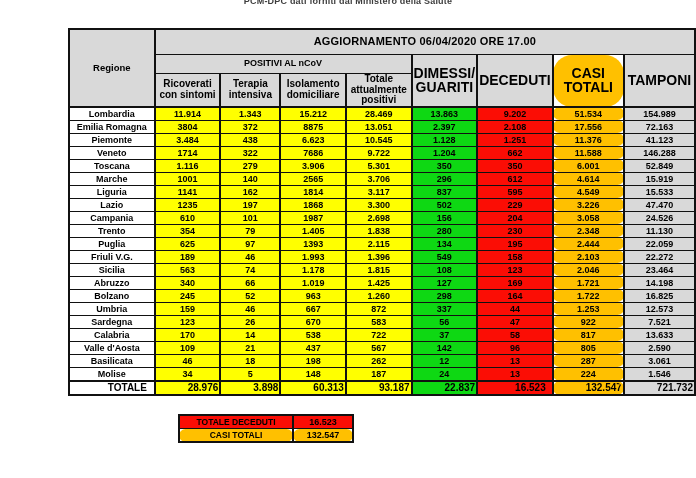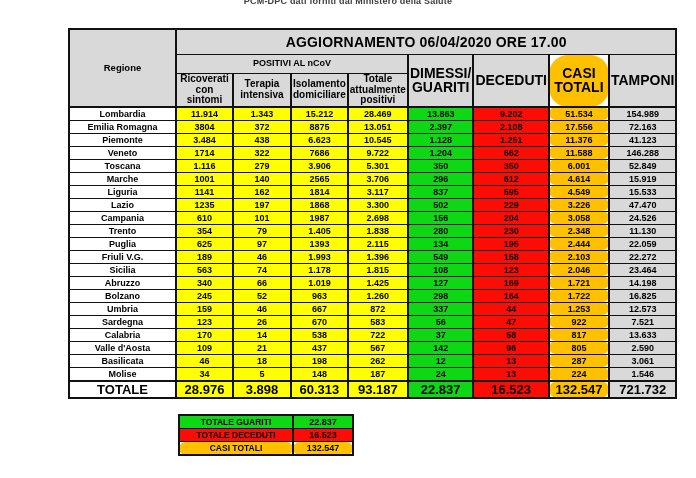--- a/index.html
+++ b/index.html
@@ -38,29 +38,29 @@
     border-right-width: 2px;
     padding: 0 1px;
     text-align: center;
     vertical-align: middle;
     font-weight: bold;
     color: #000;
     overflow: hidden;
     white-space: nowrap;
   }
   table.main thead th { background: var(--grey); white-space: normal; line-height: 1.05; }
-  th.agg-title { font-size: 14px; height: 24px; letter-spacing: 0.2px; margin-left: 17px; }
+  th.agg-title { font-size: 11px; height: 24px; letter-spacing: 0.2px; margin-left: 17px; }
   th.region-head { font-size: 9.5px; }
   th.group-head { font-size: 9px; height: 18px; }
   th.sub-head { font-size: 10px; height: 30px; }
   th.right-head { font-size: 14px; }
   th.right-head.c-orange { background: var(--orange); }
   table.main tbody td { height: 12px; font-size: 9px; }
   table.main tbody tr:first-child td { border-top-width: 2px; }
-  table.main tfoot td { height: 12px; font-size: 13px; border-top-width: 2px; }
+  table.main tfoot td { height: 12px; font-size: 10px; border-top-width: 2px; padding-left: 32px; }
   td.region-cell { background: #ffffff; font-size: 9px; }
   .c-yellow { background: var(--yellow); }
   .c-green  { background: var(--green); }
   .c-red    { background: var(--red); }
   .c-orange { background: var(--orange); border-radius: 19px; }
   .c-grey   { background: var(--grey); }
   table.summary {
     position: absolute;
     left: 178px;
     top: 414px;
@@ -361,24 +361,20 @@
         <td class="c-red">16.523</td>
         <td class="c-orange">132.547</td>
         <td class="c-grey">721.732</td>
       </tr>
     </tfoot>
 </table>
 
 <table class="summary">
   <tbody>
       <tr>
-        <td class="sum-label c-green">TOTALE GUARITI</td>
-        <td class="sum-value c-green">22.837</td>
-      </tr>
-      <tr>
         <td class="sum-label c-red">TOTALE DECEDUTI</td>
         <td class="sum-value c-red">16.523</td>
       </tr>
       <tr>
         <td class="sum-label c-orange">CASI TOTALI</td>
         <td class="sum-value c-orange">132.547</td>
       </tr>
     </tbody>
 </table>
 

